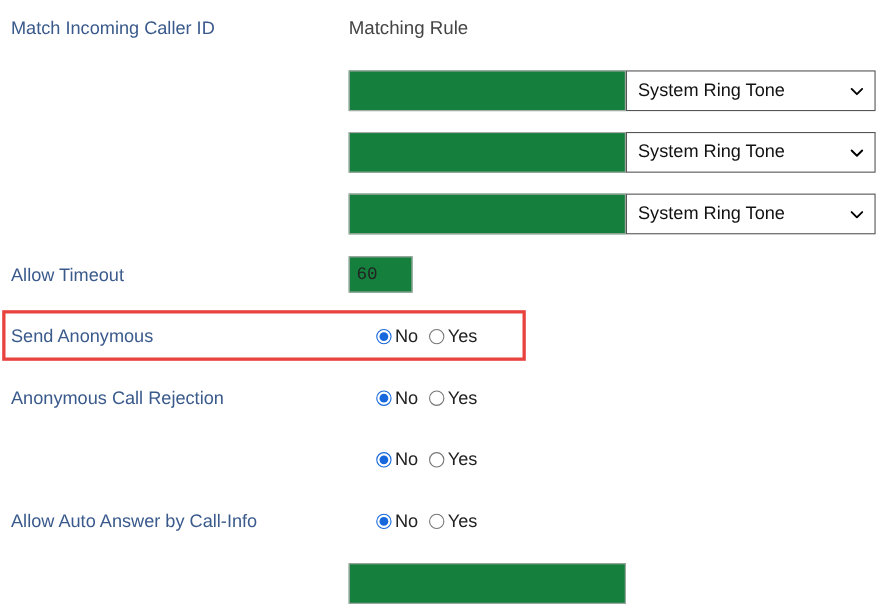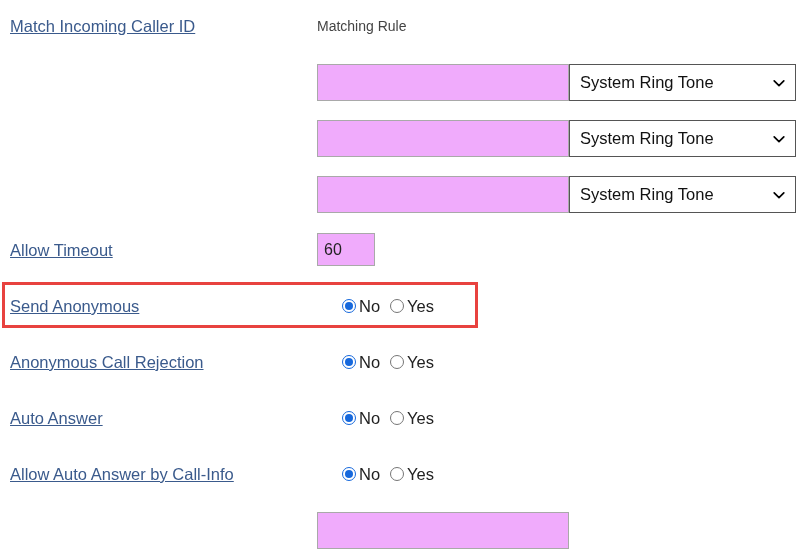--- a/index.html
+++ b/index.html
@@ -31,41 +31,40 @@
 
   .field-label {
     position: absolute;
     left: 10px;
     top: 0;
     height: 36px;
     line-height: 36px;
     font-size: 16.5px;
     color: #3a5a8c;
     white-space: nowrap;
-    text-decoration: underline;
   }
 
   .column-header {
     position: absolute;
     left: 317px;
     top: 0;
     height: 36px;
     line-height: 36px;
-    font-size: 14px;
+    font-size: 17px;
     color: #444444;
     white-space: nowrap;
   }
 
   
   .text-input {
     position: absolute;
     box-sizing: border-box;
-    background: #f0abfc;
+    background: #15803d;
     border: 1px solid #a9a9a9;
-    font-family: Liberation Sans, sans-serif;
+    font-family: Liberation Mono, monospace;
     font-size: 16px;
     color: #222222;
     padding: 0 6px;
     outline: none;
   }
 
   .rule-input {
     left: 317px;
     width: 252px;
     height: 37px;
@@ -244,21 +243,20 @@
         <span class="radio-label">No</span>
       </label>
       <label class="radio-item">
         <span class="radio-dot"></span>
         <span class="radio-label">Yes</span>
       </label>
     </div>
   </div>
 
   <div class="row" style="top:400px;">
-    <div class="field-label">Auto Answer</div>
     <div class="radio-group">
       <label class="radio-item">
         <span class="radio-dot checked"></span>
         <span class="radio-label">No</span>
       </label>
       <label class="radio-item">
         <span class="radio-dot"></span>
         <span class="radio-label">Yes</span>
       </label>
     </div>

